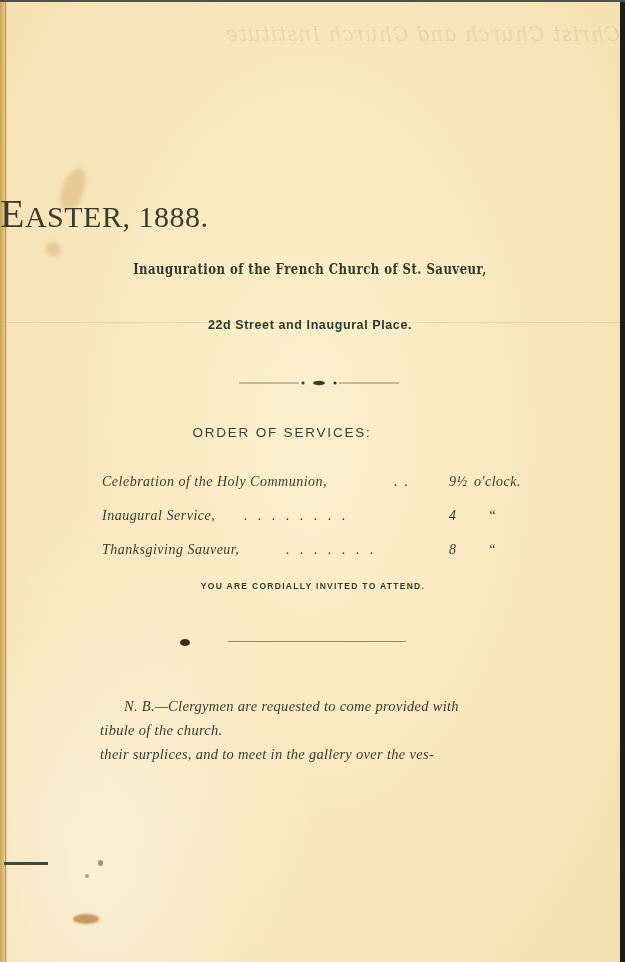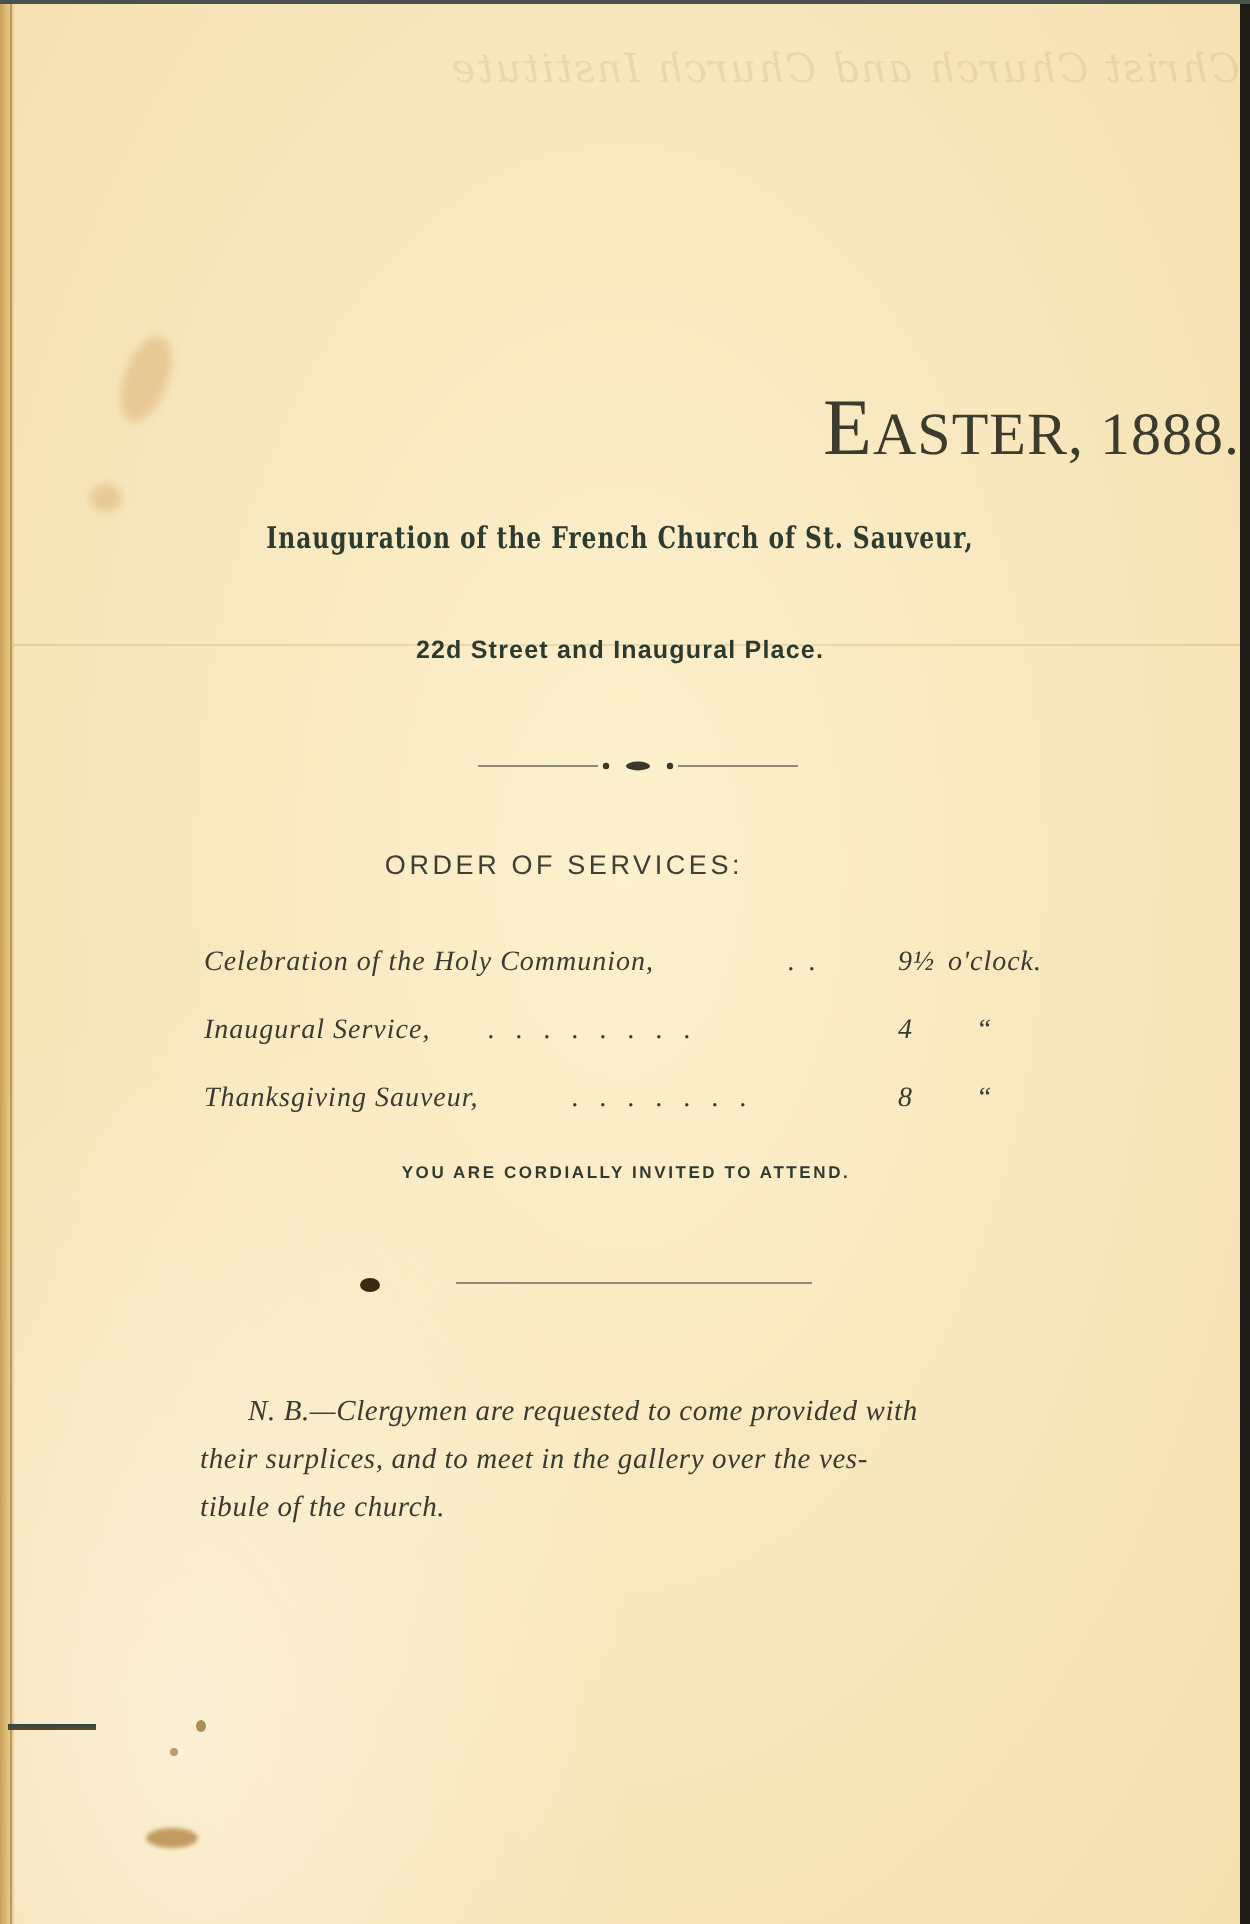--- a/index.html
+++ b/index.html
@@ -87,21 +87,21 @@
       width: 44px;
       height: 3px;
       background: linear-gradient(#2a4a48, #5a4a28);
     }
 
     .title {
       position: absolute;
       top: 192px;
       left: 0;
       width: 620px;
-      text-align: right;
+      text-align: left;
       font-family: "Liberation Serif", serif;
       font-weight: normal;
       color: #3b3b2e;
       font-size: 30px;
       letter-spacing: 0.5px;
       line-height: 40px;
     }
     .title .cap { font-size: 40px; }
     .subtitle {
       position: absolute;
@@ -276,19 +276,19 @@
     </div>
   </div>
 
   <div class="invitation">YOU ARE CORDIALLY INVITED TO ATTEND.</div>
 
   <div class="ink-dot"></div>
   <div class="rule"></div>
 
   <div class="note">
     <div class="note-line first">N. B.—Clergymen are requested to come provided with</div>
+    <div class="note-line">tibule of the church.</div>
     <div class="note-line">their surplices, and to meet in the gallery over the ves-</div>
-    <div class="note-line">tibule of the church.</div>
   </div>
 
 </div>
 <div style="position:absolute; left:620px; top:0; width:5px; height:962px; background:#1d1d16;"></div>
 <div style="position:absolute; left:0; top:0; width:625px; height:2px; background:#4a5250;"></div>
 
 </body></html>

